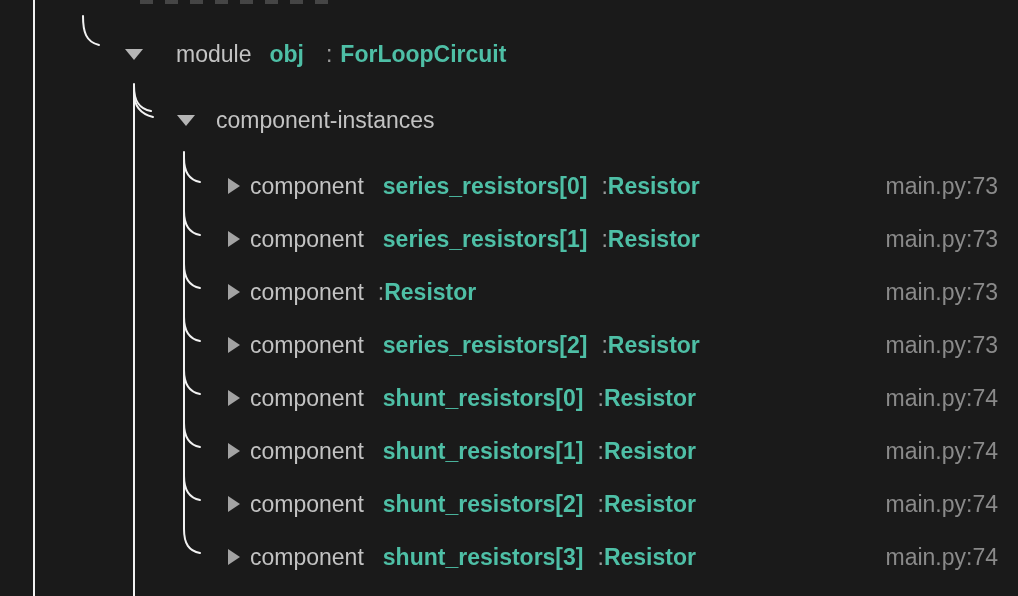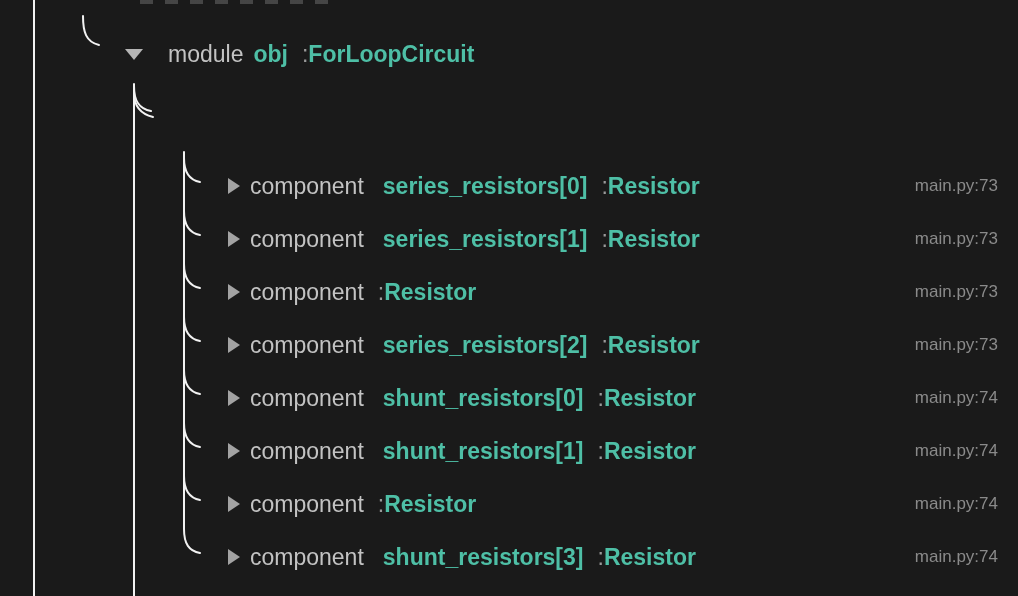--- a/index.html
+++ b/index.html
@@ -41,21 +41,21 @@
     border-top:8px solid transparent;border-bottom:8px solid transparent;
     border-left:12px solid var(--caret_right_grey);
   }
   .kind{color:var(--kind_grey);margin-left:25px;}
   .group-label{color:var(--kind_grey);margin-left:21px;}
   .name{color:var(--teal);font-weight:700;margin-left:10px;}
   .sep{color:#9a9a9a;margin-left:14px;}
   .type{color:var(--teal);font-weight:700;margin-left:0;}
   .loc{
     position:absolute;right:20px;
-    color:var(--loc_grey);font-size:17px;line-height:34px;
+    color:var(--loc_grey);font-size:23px;line-height:34px;
   }
   
   .comp .kind{margin-left:10px;}
   .comp .name{margin-left:19px;}
 </style>
 </head>
 <body>
 
 <div class="stage">
 
@@ -72,28 +72,32 @@
       <path d="M 184 264 C 184 278 189 286 200 288"></path>
       <path d="M 184 317 C 184 331 189 339 200 341"></path>
       <path d="M 184 370 C 184 384 189 392 200 394"></path>
       <path d="M 184 423 C 184 437 189 445 200 447"></path>
       <path d="M 184 476 C 184 490 189 498 200 500"></path>
     </g>
   </svg>
 
   <div class="clipped-top"></div>
 
-  <div class="row" style="left:125px;top:37px;">
+  <div class="row" style="left:125px;top:37px;gap:8px;">
     <span class="tri-down"></span>
     <span class="kind">module</span>
     <span class="name">obj</span>
     <span class="sep">:</span>
     <span class="type">ForLoopCircuit</span>
   </div>
 
+  <div class="row" style="left:177px;top:103px;">
+    <span class="tri-down"></span>
+    <span class="group-label">component-instances</span>
+  </div>
 
   <div class="row comp" style="left:228px;top:169px;">
     <span class="tri-right"></span>
     <span class="kind">component</span>
     <span class="name">series_resistors[0]</span>
     <span class="sep">:</span>
     <span class="type">Resistor</span>
   </div>
   <div class="loc" style="top:169px;">main.py:73</div>
 
@@ -137,20 +141,21 @@
     <span class="kind">component</span>
     <span class="name">shunt_resistors[1]</span>
     <span class="sep">:</span>
     <span class="type">Resistor</span>
   </div>
   <div class="loc" style="top:434px;">main.py:74</div>
 
   <div class="row comp" style="left:228px;top:487px;">
     <span class="tri-right"></span>
     <span class="kind">component</span>
+    <span class="name">shunt_resistors[2]</span>
     <span class="sep">:</span>
     <span class="type">Resistor</span>
   </div>
   <div class="loc" style="top:487px;">main.py:74</div>
 
   <div class="row comp" style="left:228px;top:540px;">
     <span class="tri-right"></span>
     <span class="kind">component</span>
     <span class="name">shunt_resistors[3]</span>
     <span class="sep">:</span>

